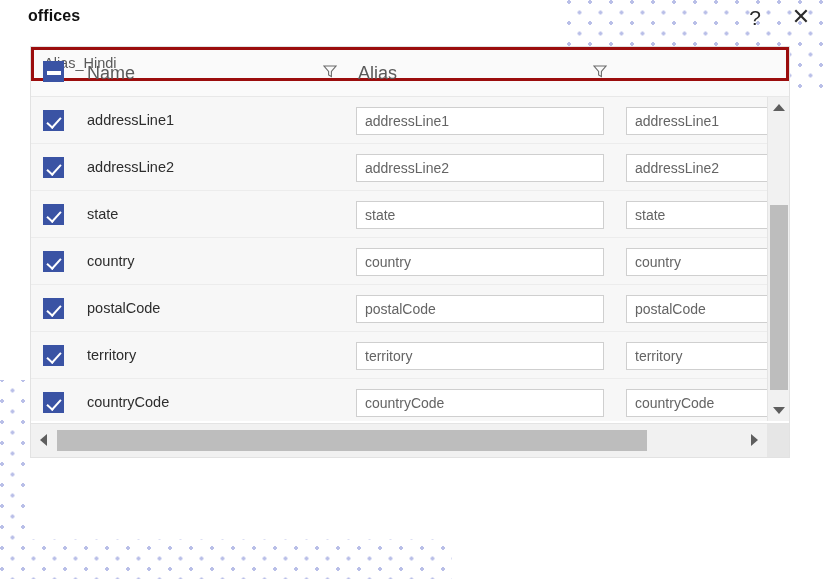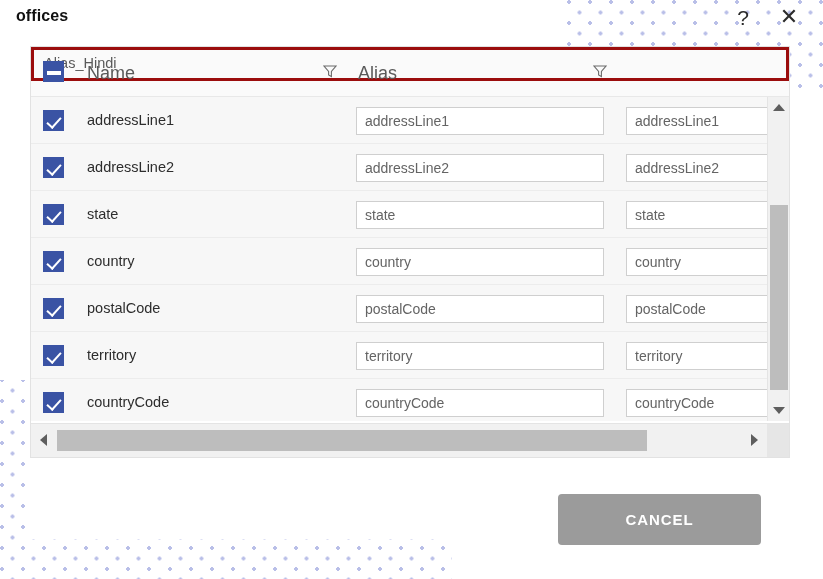--- a/index.html
+++ b/index.html
@@ -40,21 +40,21 @@
 
   
   .window {
     position: absolute;
     inset: 0;
     z-index: 2;
   }
 
   .titlebar {
     position: absolute;
-    left: 4px; top: 0;
+    left: 16px; top: 0;
     width: 807px; height: 38px;
   }
   .title-text {
     position: absolute;
     left: 12px; top: 7px;
     font-size: 16px;
     font-weight: bold;
     color: #111111;
     letter-spacing: 0.1px;
   }
@@ -447,16 +447,15 @@
       <div class="hs-thumb"></div>
       <div class="hs-arrow hs-right">
           <div class="tri-right"></div>
         </div>
       <div class="hs-corner"></div>
     </div>
 
   </div>
 
   <div class="footer">
-    <button class="btn btn-cancel">CANCEL</button>
   </div>
 
 </div>
 
 </body></html>

